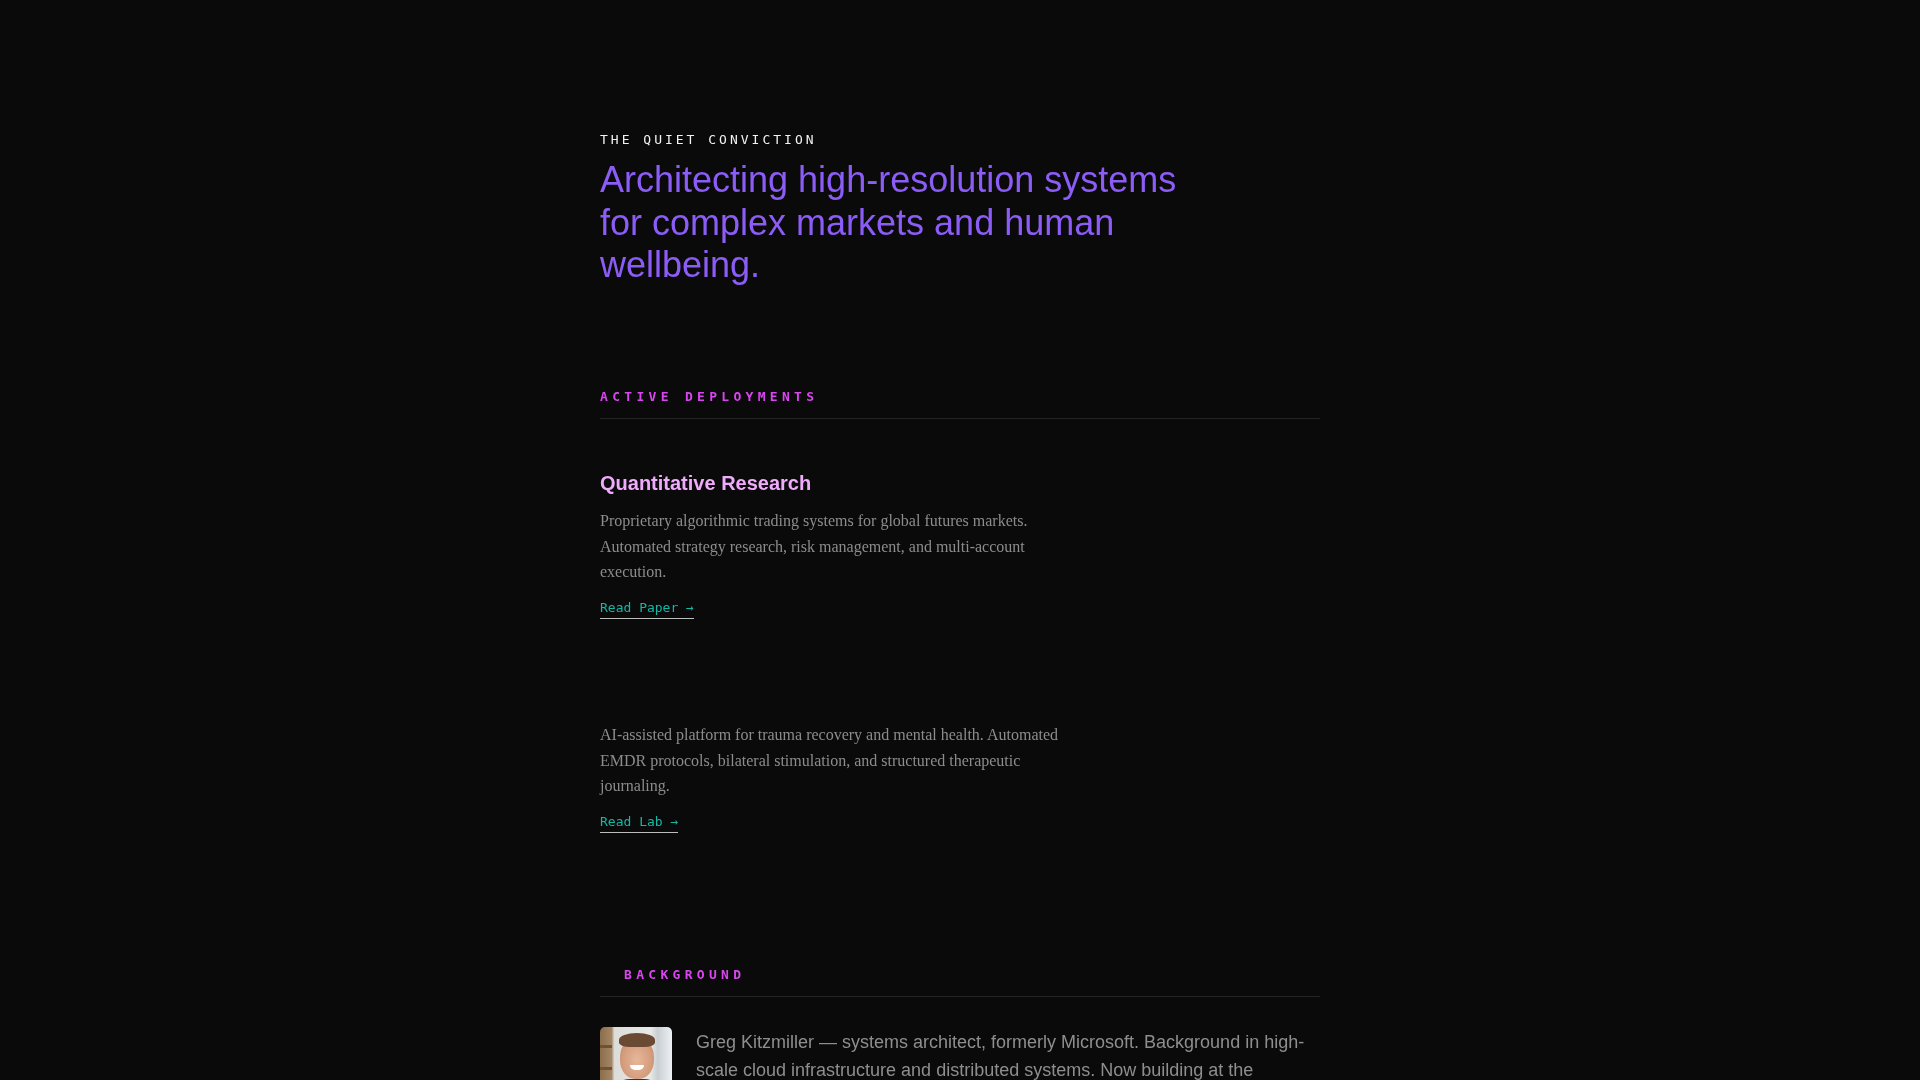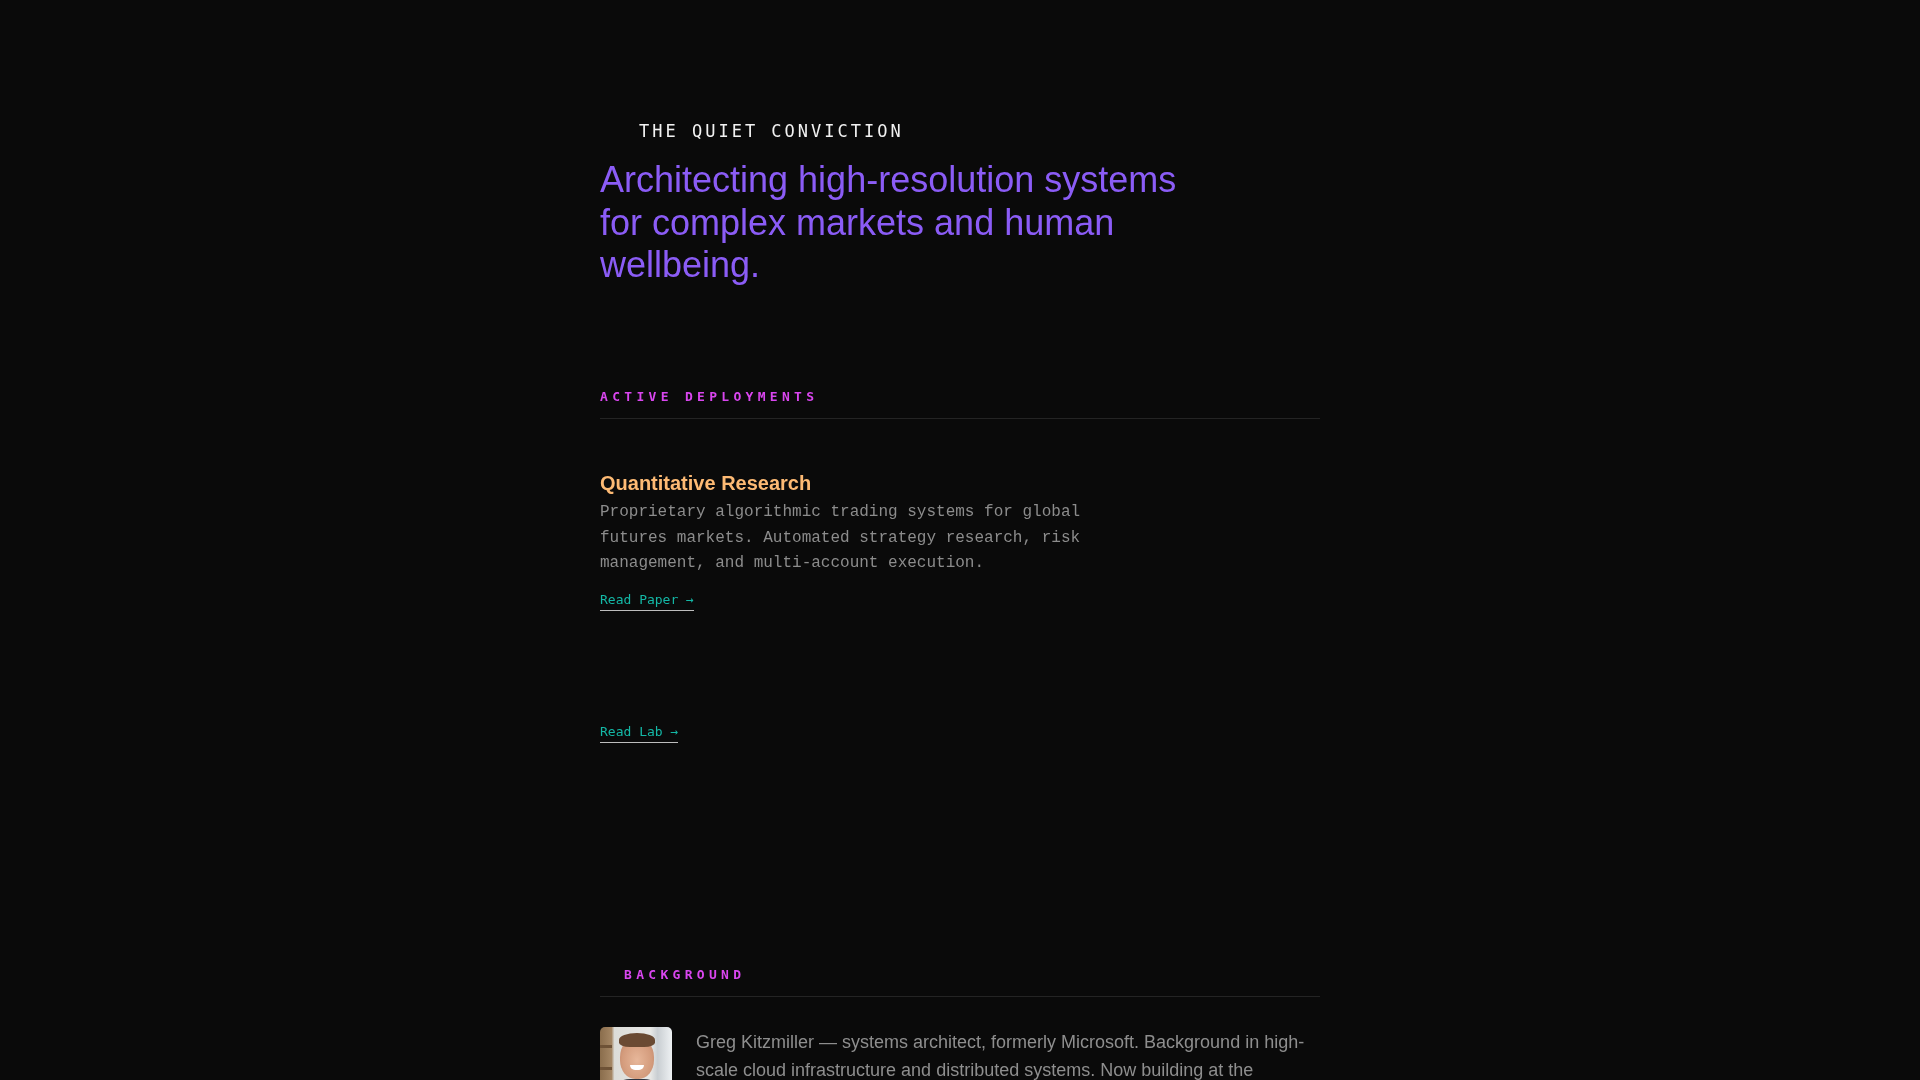--- a/index.html
+++ b/index.html
@@ -20,28 +20,27 @@
     height: 1080px;
   }
   .container {
     position: absolute;
     left: 600px;
     top: 0;
     width: 720px;
   }
   .kicker {
     position: absolute;
-    top: 121px;
+    top: 132px;
     left: 0;
     font-family: "DejaVu Sans Mono", monospace;
-    font-size: 17px;
+    font-size: 13px;
     letter-spacing: 3px;
     color: #f2f2f2;
     white-space: nowrap;
-    margin-left: 39px;
   }
   .headline {
     position: absolute;
     top: 159px;
     left: 0;
     width: 600px;
     margin: 0;
     font-family: "Liberation Sans", sans-serif;
     font-weight: 400;
     font-size: 36px;
@@ -69,26 +68,26 @@
     position: absolute;
     left: 0;
     width: 520px;
   }
   .project-title {
     margin: 0;
     font-family: "Liberation Sans", sans-serif;
     font-weight: 700;
     font-size: 20px;
     line-height: 24px;
-    color: #fdba74;
+    color: #f0abfc;
   }
   .project-desc {
-    margin: 5px 0 0 0;
+    margin: 13px 0 0 0;
     width: 490px;
-    font-family: Liberation Mono, monospace;
+    font-family: Liberation Serif, serif;
     font-size: 16px;
     line-height: 25.5px;
     color: #8c8c8c;
   }
   .project-link {
     display: inline-block;
     margin-top: 15px;
     font-family: "DejaVu Sans Mono", monospace;
     font-size: 13px;
     line-height: 16px;
@@ -180,20 +179,21 @@
     <div class="section-label" style="top:389px;">ACTIVE DEPLOYMENTS</div>
     <div class="divider" style="top:418px;"></div>
 
     <div class="project" style="top:471px;">
       <h2 class="project-title">Quantitative Research</h2>
       <p class="project-desc">Proprietary algorithmic trading systems for global futures markets. Automated strategy research, risk management, and multi-account execution.</p>
       <a class="project-link">Read Paper →</a>
     </div>
 
     <div class="project" style="top:709px;">
+      <p class="project-desc">AI-assisted platform for trauma recovery and mental health. Automated EMDR protocols, bilateral stimulation, and structured therapeutic journaling.</p>
       <a class="project-link">Read Lab →</a>
     </div>
 
     <div class="section-label" style="top:967px;margin-left:24px;">BACKGROUND</div>
     <div class="divider" style="top:996px;"></div>
 
     <div class="bio">
       <div class="avatar" title="Portrait of Greg Kitzmiller">
         <div class="shelf" style="top:18px;"></div>
         <div class="shelf" style="top:40px;"></div>

